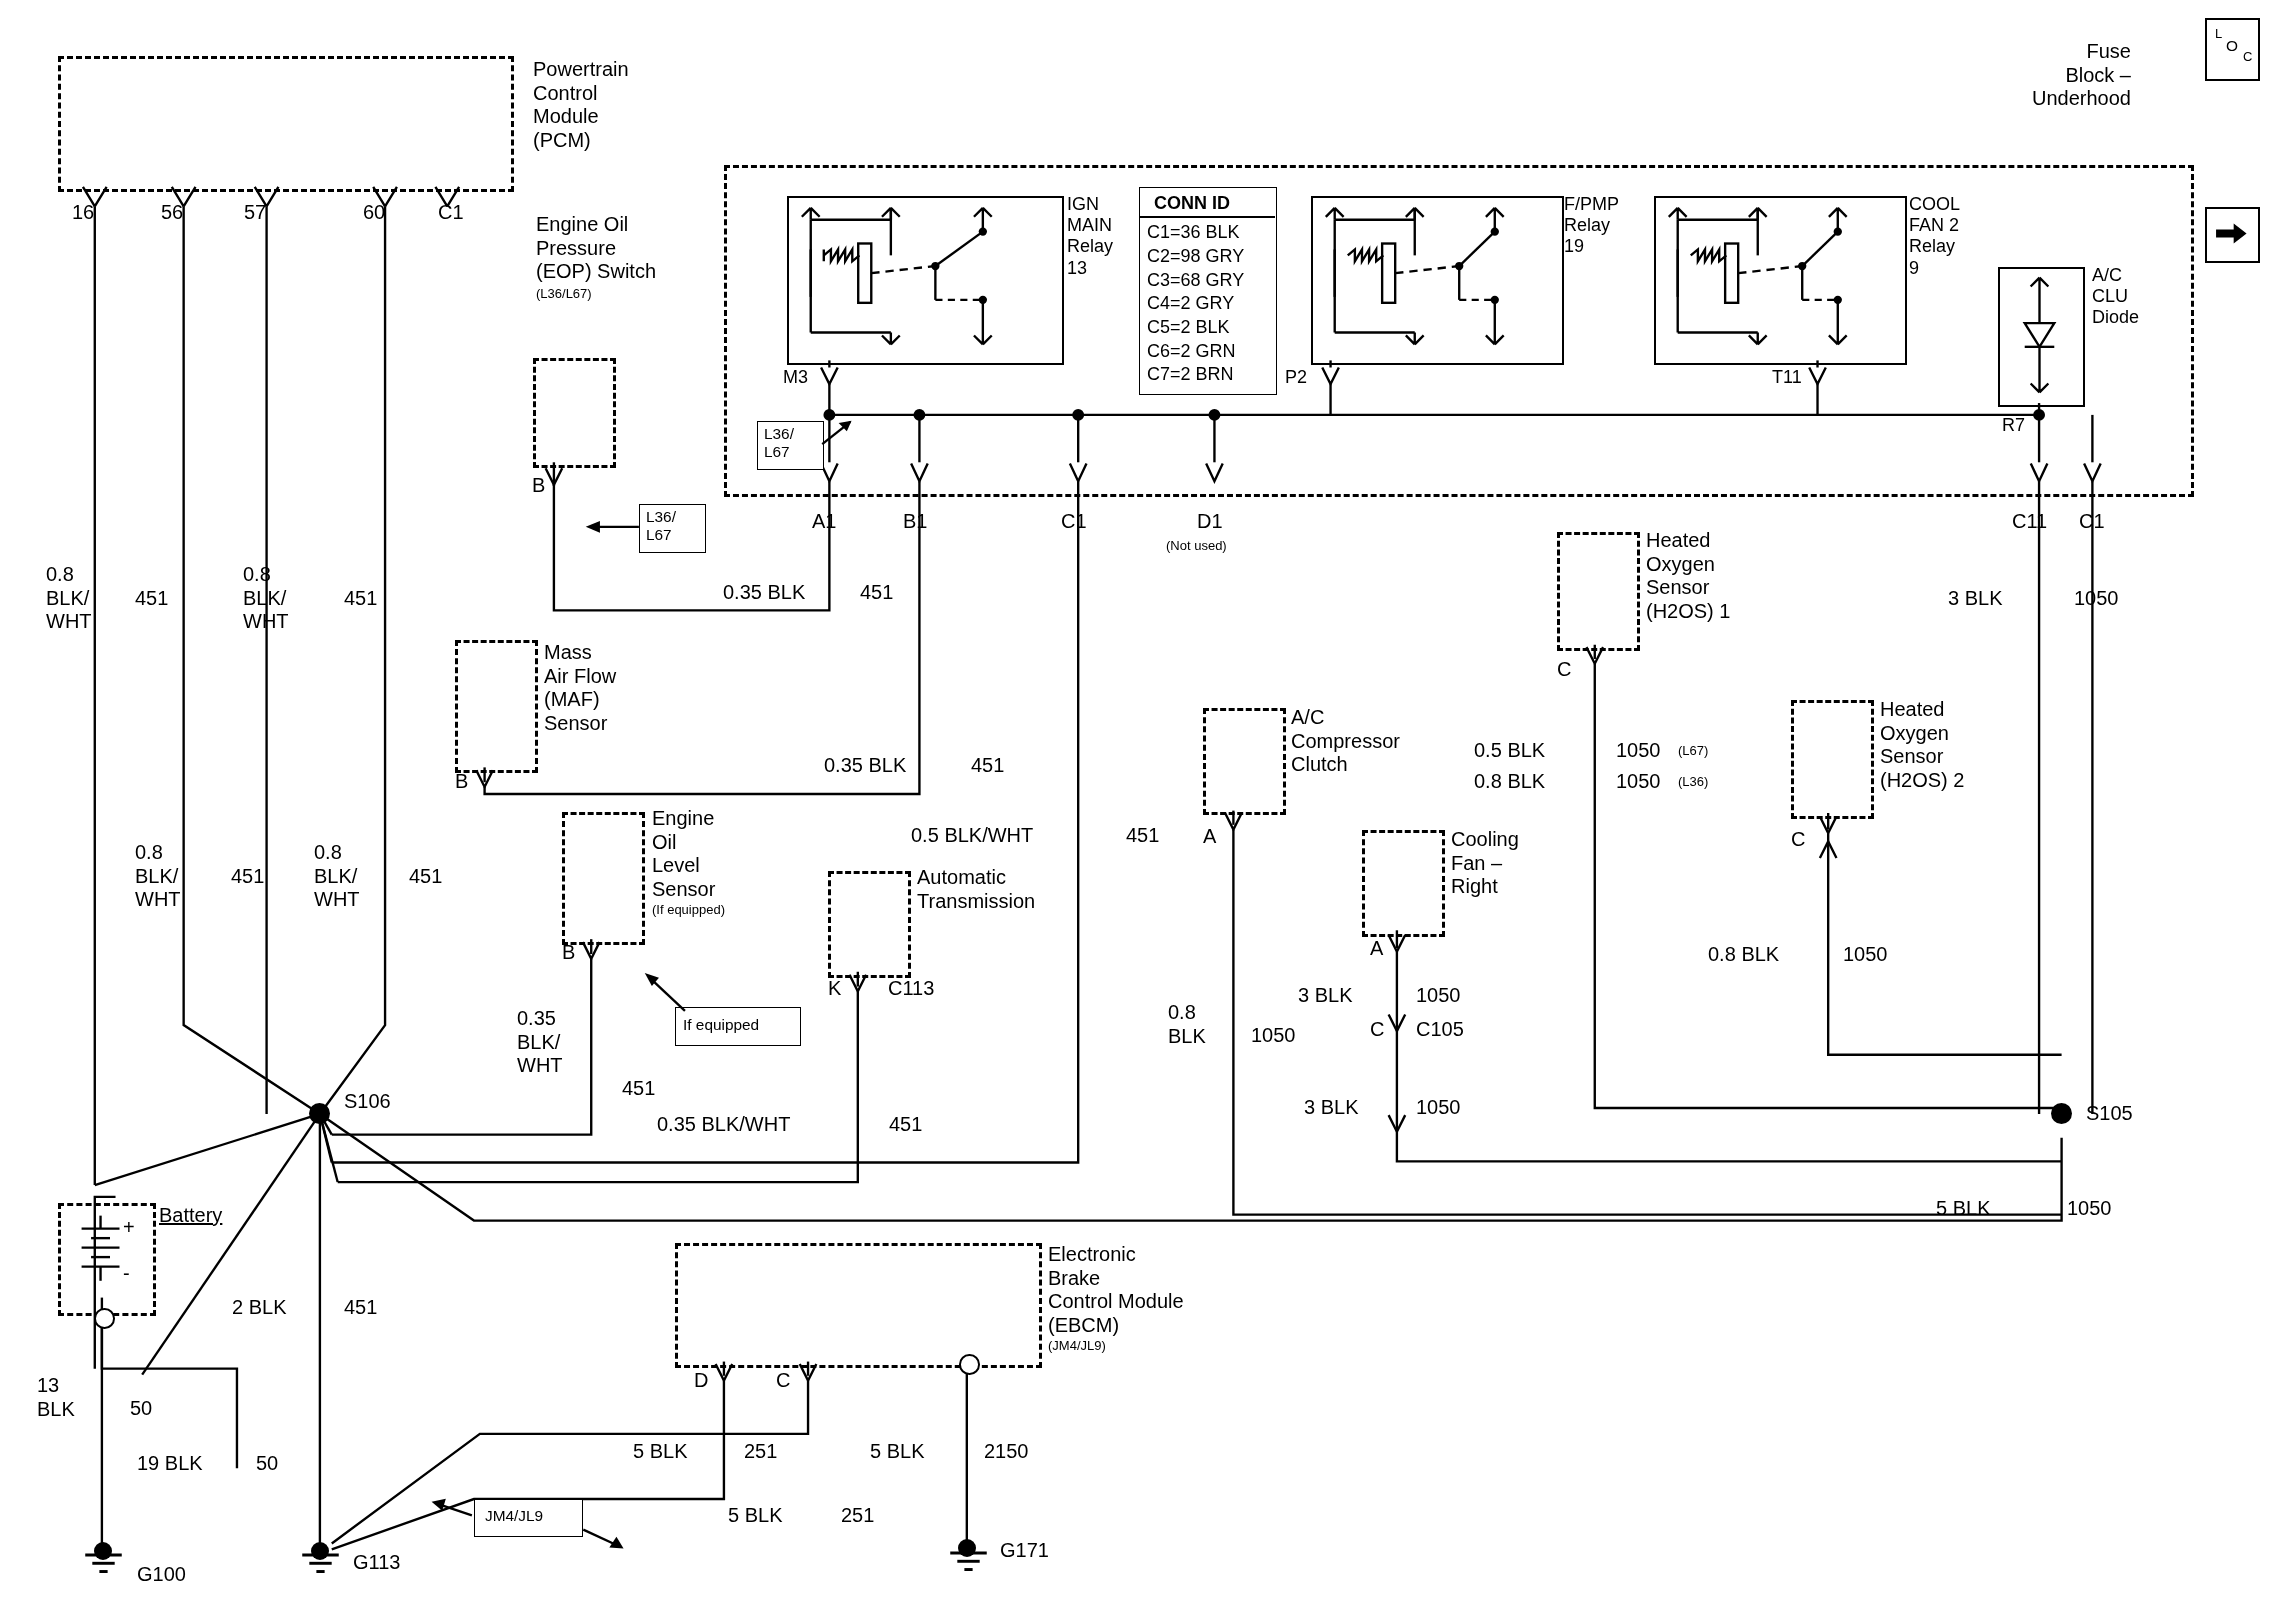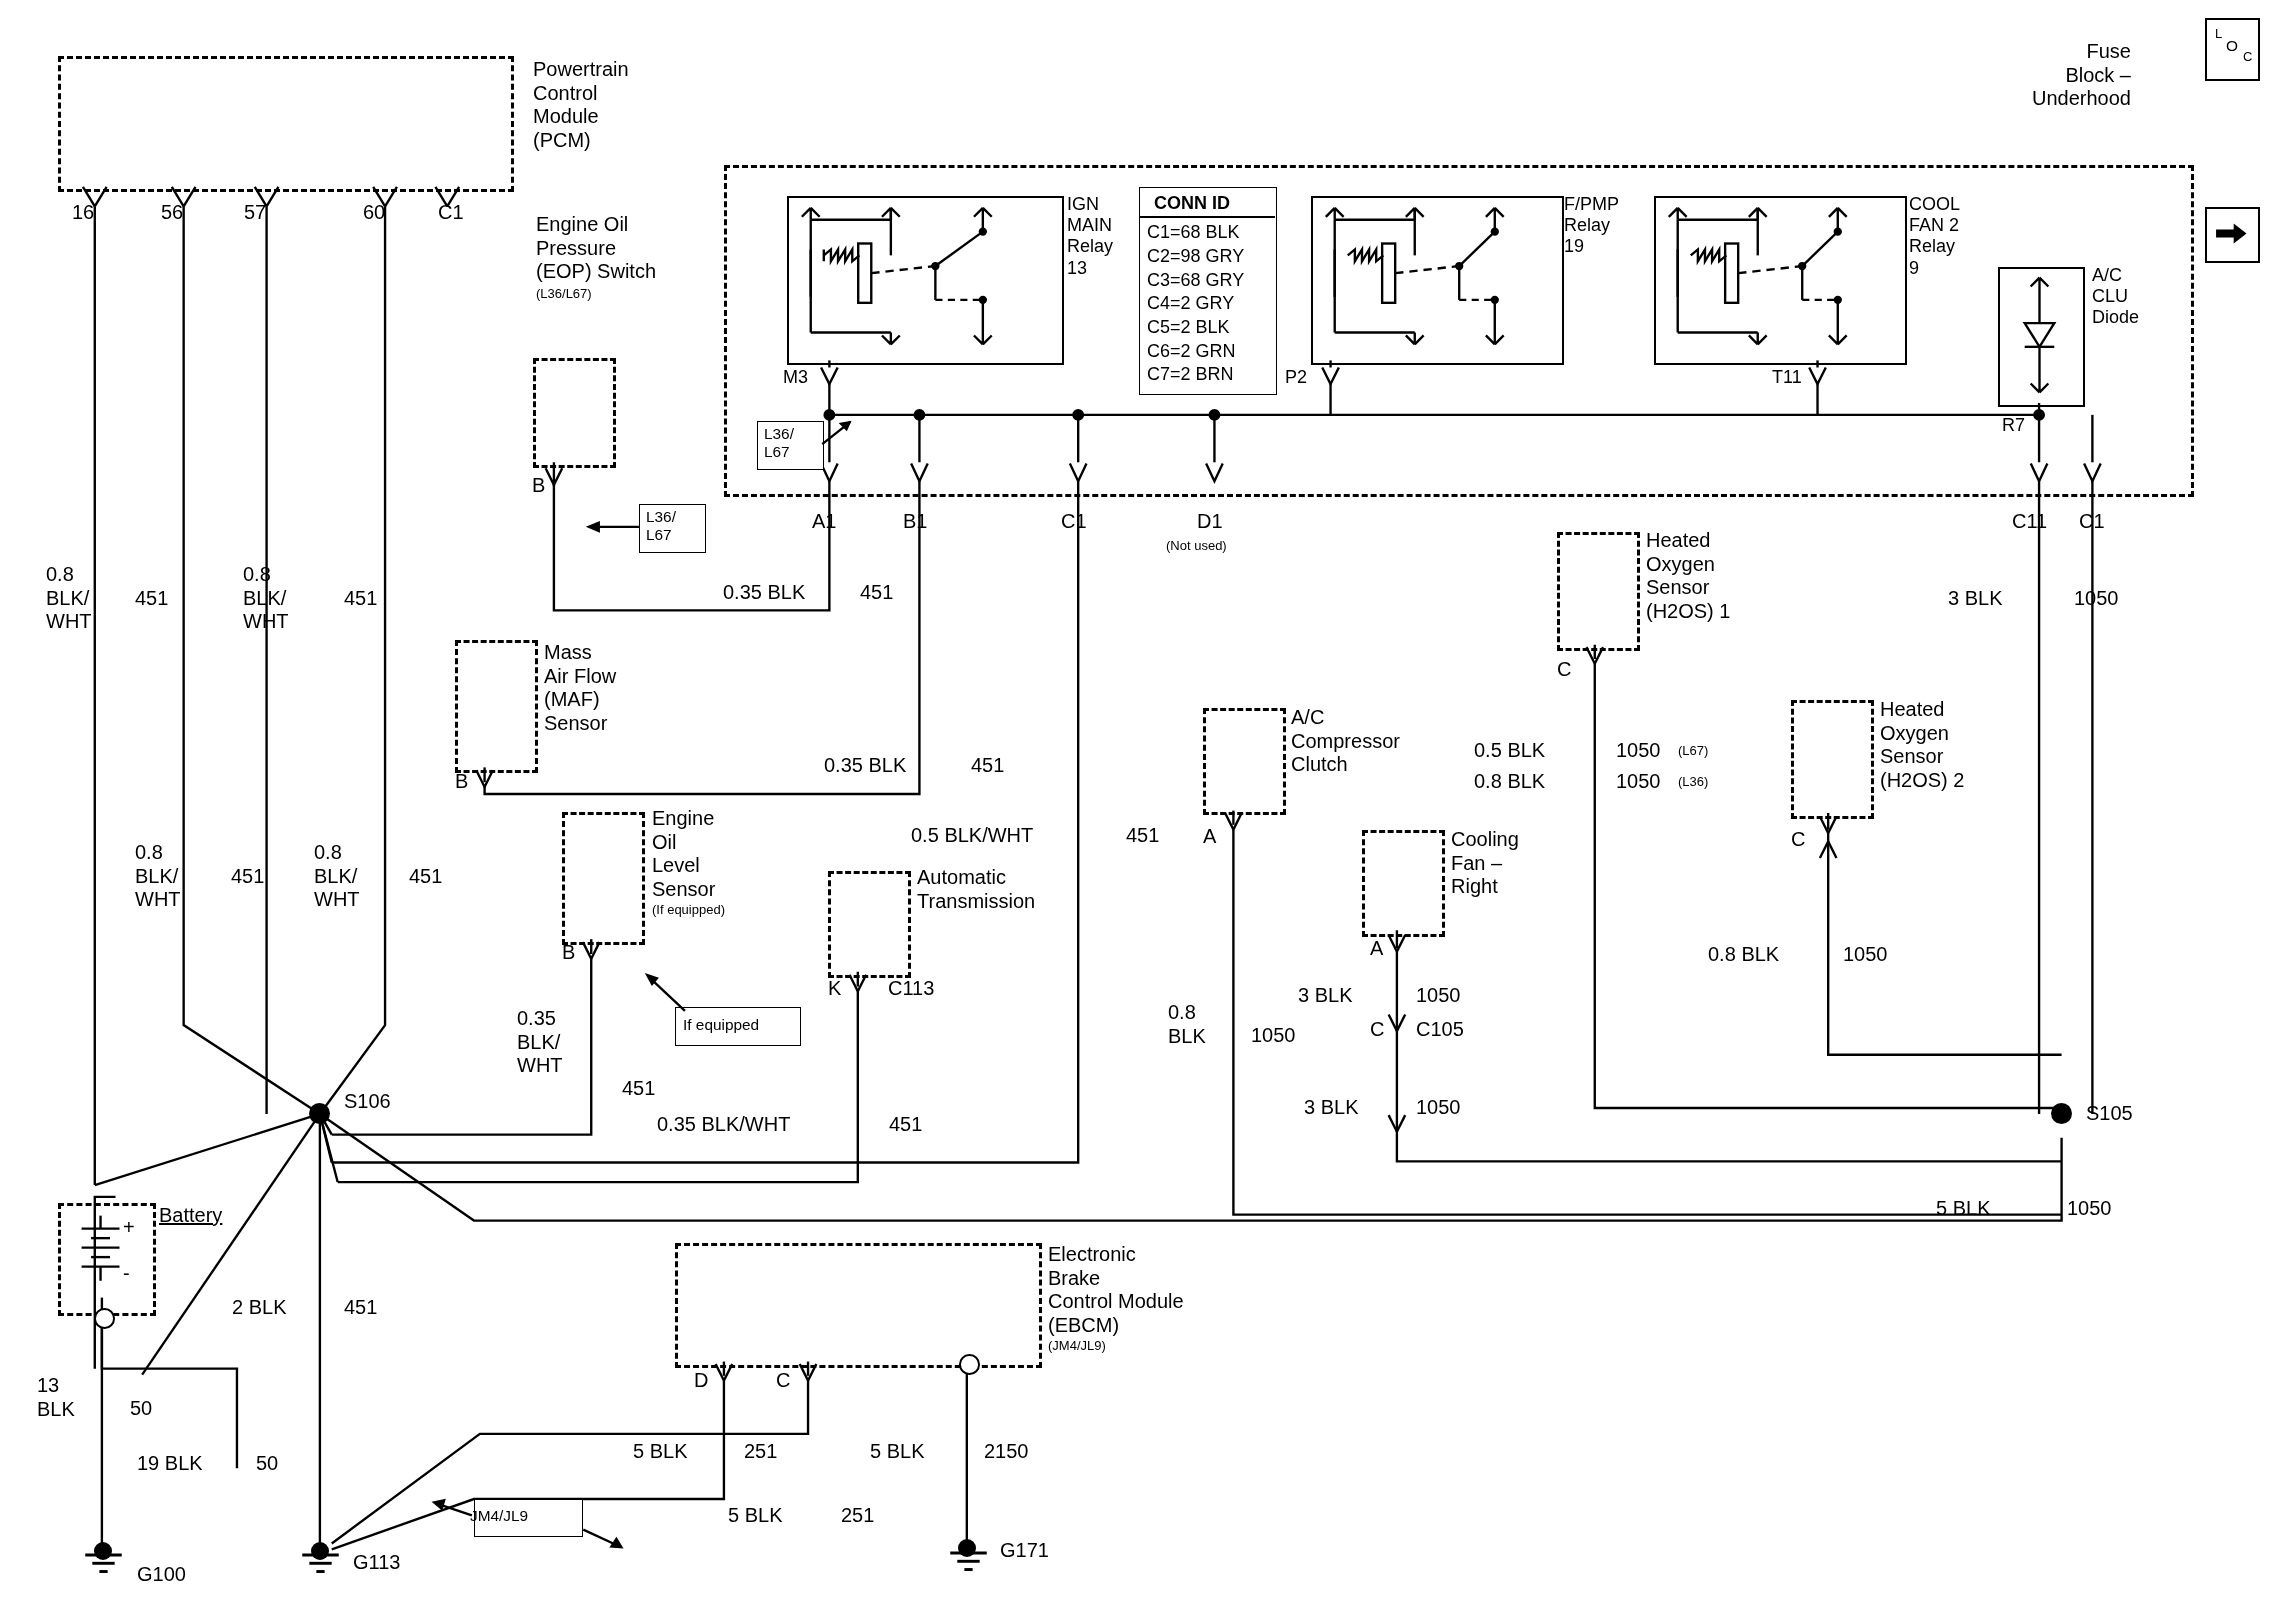--- a/index.html
+++ b/index.html
@@ -81,21 +81,21 @@
       <circle cx="330" cy="175" r="7" fill="#000" stroke="none"></circle>
       <path d="M330,175 L330,250 M330,250 L345,235 M330,250 L315,235"></path>
       <path d="M175,100 L175,20"></path>
     </g>
   </svg>
   <div class="t f28" style="left:1067px;top:194px;">IGN<br>MAIN<br>Relay<br>13</div>
 
   <div class="thin-box" style="left:1139px;top:187px;width:136px;height:206px;"></div>
   <div class="ln h" style="left:1139px;top:216px;width:136px;"></div>
   <div class="t f28" style="left:1154px;top:193px;font-weight:bold;">CONN ID</div>
-  <div class="t f28" style="left:1147px;top:222px;">C1=68 BLK</div>
+  <div class="t f28" style="left:1147px;top:222px;">C1=36 BLK</div>
   <div class="t f28" style="left:1147px;top:246px;">C2=98 GRY</div>
   <div class="t f28" style="left:1147px;top:270px;">C3=68 GRY</div>
   <div class="t f28" style="left:1147px;top:293px;">C4=2 GRY</div>
   <div class="t f28" style="left:1147px;top:317px;">C5=2 BLK</div>
   <div class="t f28" style="left:1147px;top:341px;">C6=2 GRN</div>
   <div class="t f28" style="left:1147px;top:364px;">C7=2 BRN</div>
 
   <div class="sol-box" style="left:1311px;top:196px;width:249px;height:165px;"></div>
   <svg style="left:1311px;top:196px;width:249px;height:165px;" viewBox="0 0 420 278" width="249" height="165">
     <g stroke="#000" stroke-width="4" fill="none">
@@ -475,21 +475,21 @@
   <div class="circ" style="left:959px;top:1354px;width:16.6px;height:16.6px;"></div>
 
   <div class="t f30" style="left:633px;top:1440px;"><span>5</span> <span>BLK</span></div>
   <div class="t f30" style="left:744px;top:1440px;">251</div>
   <div class="t f30" style="left:870px;top:1440px;"><span>5</span> <span>BLK</span></div>
   <div class="t f30" style="left:984px;top:1440px;">2150</div>
   <div class="t f30" style="left:728px;top:1504px;"><span>5</span> <span>BLK</span></div>
   <div class="t f30" style="left:841px;top:1504px;">251</div>
 
   <div class="thin-box" style="left:474px;top:1499px;width:107px;height:36px;background:#fff;"></div>
-  <div class="t f24" style="left:470px;top:1507px;">JM4/JL9</div>
+  <div class="t f24" style="left:485px;top:1507px;">JM4/JL9</div>
   <svg style="left:415px;top:1481px;width:237px;height:83px;" viewBox="0 0 400 140" width="237" height="83">
     <g stroke="#000" stroke-width="4" fill="none">
       <path d="M96,58 L42,40"></path>
       <path d="M284,82 L340,108"></path>
     </g>
     <polygon points="28,35 52,30 46,50" fill="#000"></polygon>
     <polygon points="352,114 328,112 340,94" fill="#000"></polygon>
   </svg>
 
   <div class="dot" style="left:958px;top:1539px;width:18px;height:18px;"></div>

